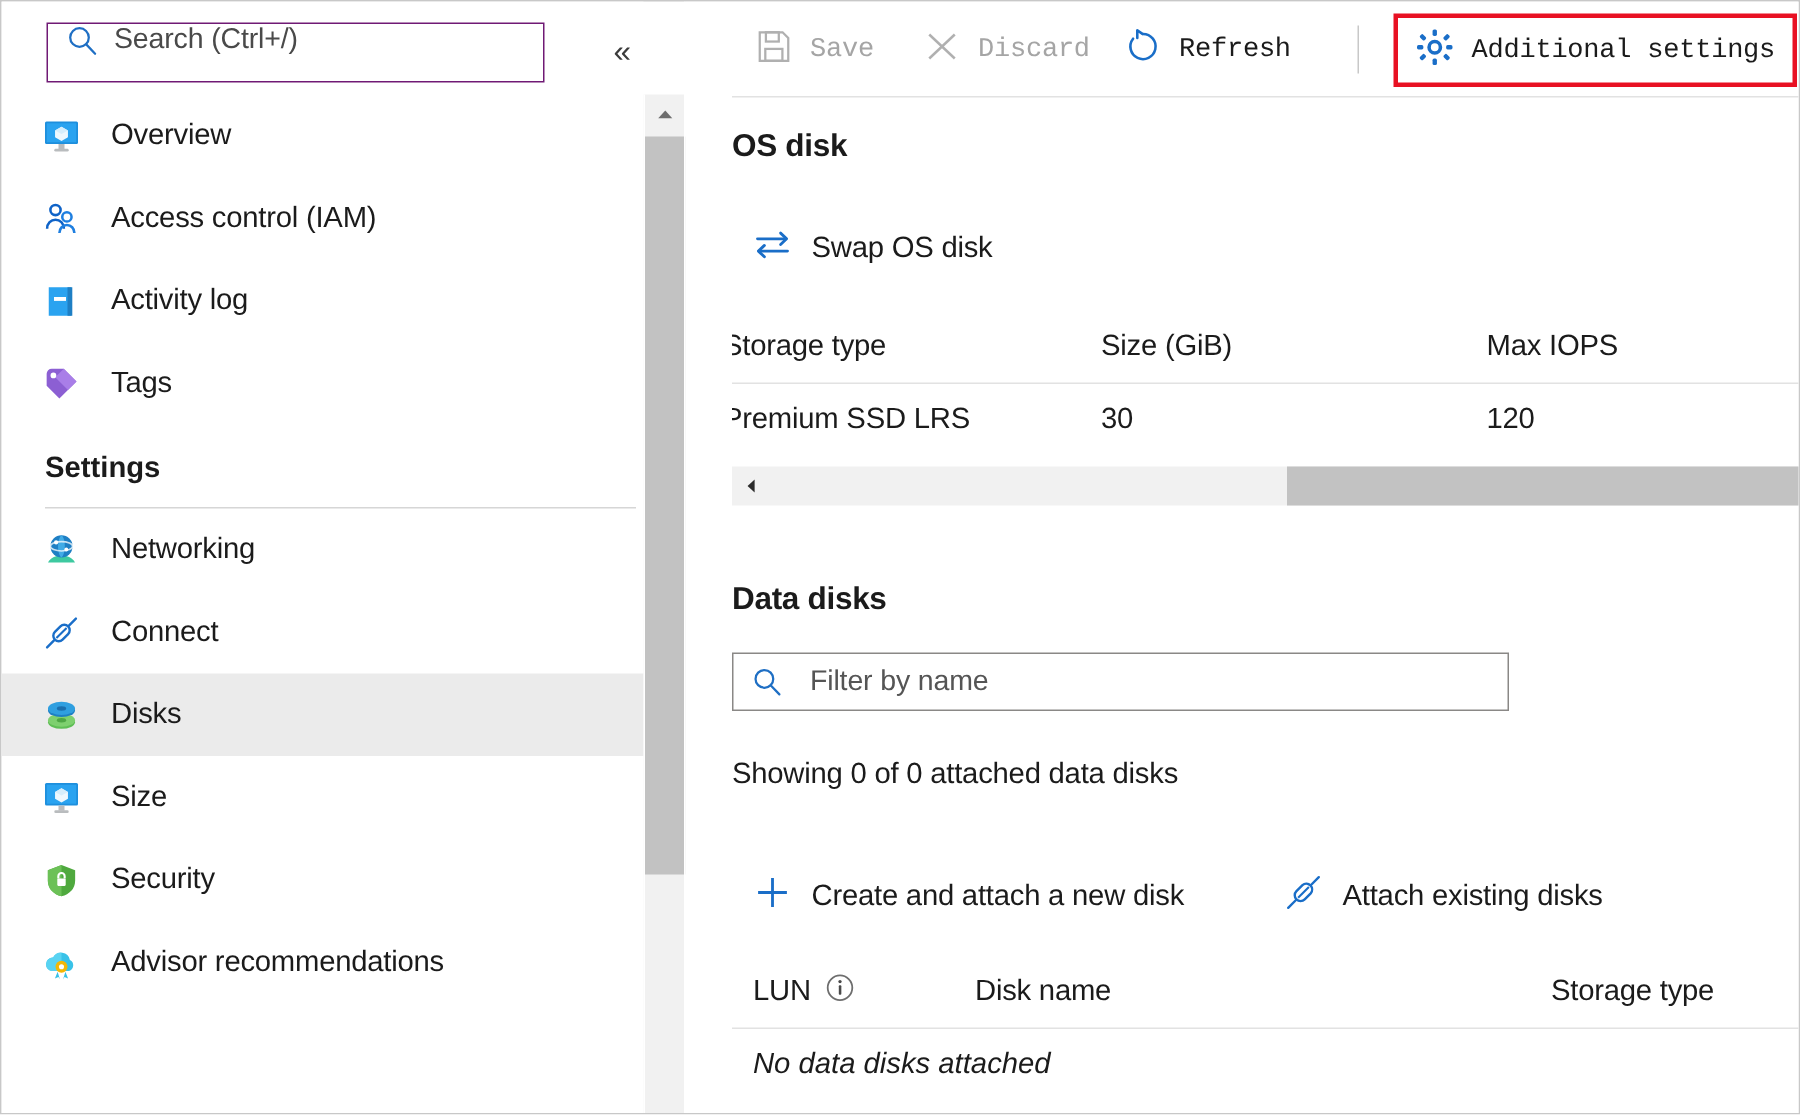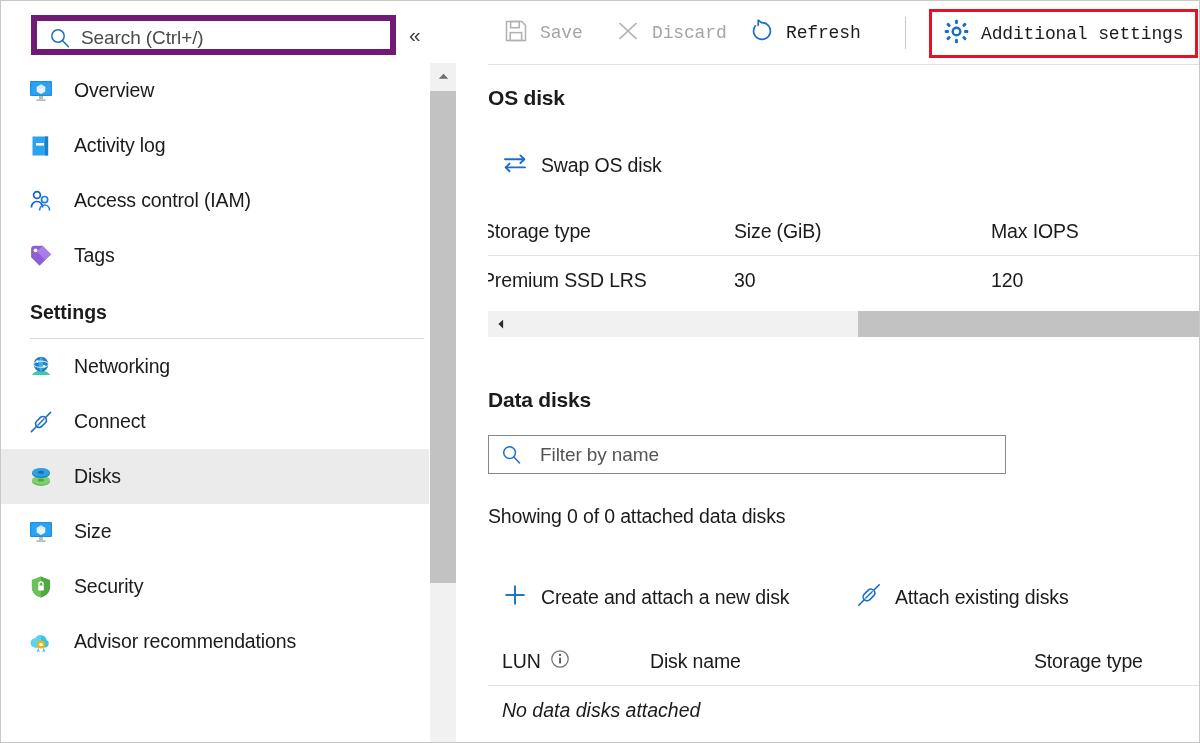--- a/index.html
+++ b/index.html
@@ -27,25 +27,25 @@
   }
 
   #search-row {
     position: absolute;
     left: 0; top: 0;
     width: 428px; height: 62px;
   }
   #search-box {
     position: absolute;
     left: 30px; top: 14px;
-    width: 365px; height: 40px;
-    border: 6px solid #701a75;
+    width: 332px; height: 40px;
+    border: 1px solid #701a75;
     background: #ffffff;
     display: flex;
-    align-items: flex-end;
+    align-items: flex-start;
     padding-left: 12px;
   }
   #search-box .mag { flex: 0 0 auto; width: 22px; height: 22px; display:block; }
   #search-placeholder {
     margin-left: 10px;
     font-size: 19px;
     color: #4a4a4a;
     font-family: "Liberation Sans", sans-serif;
     letter-spacing: -0.1px;
   }
@@ -362,38 +362,38 @@
             <rect x="11" y="18" width="4" height="3.4" fill="#b9bcbe"></rect>
             <rect x="8.2" y="21.2" width="9.6" height="1.8" rx="0.9" fill="#b9bcbe"></rect>
           </svg>
         </span>
         <span class="nav-label">Overview</span>
       </div>
 
       <div class="nav-item">
         <span class="nav-icon">
           <svg viewBox="0 0 26 26" width="26" height="26">
-            <rect x="4.5" y="3.5" width="15" height="19" fill="#2aa3f0"></rect>
-            <rect x="17" y="3.5" width="3.2" height="19" fill="#1e7fc4"></rect>
-            <rect x="8" y="10" width="8" height="2.6" fill="#ffffff"></rect>
-          </svg>
-        </span>
-        <span class="nav-label">Activity log</span>
-      </div>
-
-      <div class="nav-item">
-        <span class="nav-icon">
-          <svg viewBox="0 0 26 26" width="26" height="26">
             <circle cx="9" cy="7" r="3.4" fill="none" stroke="#0f63c8" stroke-width="1.7"></circle>
             <path d="M3.4 19.5c0-3.6 2.6-6 5.6-6s5.6 2.4 5.6 6" fill="none" stroke="#0f63c8" stroke-width="1.7"></path>
             <circle cx="16.6" cy="11.6" r="3.1" fill="none" stroke="#1f7fe0" stroke-width="1.7"></circle>
             <path d="M11.6 22.4c0-3.2 2.3-5.4 5-5.4s5 2.2 5 5.4" fill="none" stroke="#1f7fe0" stroke-width="1.7"></path>
           </svg>
         </span>
         <span class="nav-label">Access control (IAM)</span>
+      </div>
+
+      <div class="nav-item">
+        <span class="nav-icon">
+          <svg viewBox="0 0 26 26" width="26" height="26">
+            <rect x="4.5" y="3.5" width="15" height="19" fill="#2aa3f0"></rect>
+            <rect x="17" y="3.5" width="3.2" height="19" fill="#1e7fc4"></rect>
+            <rect x="8" y="10" width="8" height="2.6" fill="#ffffff"></rect>
+          </svg>
+        </span>
+        <span class="nav-label">Activity log</span>
       </div>
 
       <div class="nav-item">
         <span class="nav-icon">
           <svg viewBox="0 0 26 26" width="26" height="26">
             <path d="M14.5 2.8 L23 11.3 L11.6 22.7 L3.1 14.2 L3.1 6.2 A3.4 3.4 0 0 1 6.5 2.8 Z" fill="#8c5fd3"></path>
             <path d="M14.5 2.8 L23 11.3 L17.3 17 L8.8 8.5 Z" fill="#a97ee8"></path>
             <circle cx="7.6" cy="7.3" r="1.9" fill="#ffffff"></circle>
           </svg>
         </span>

